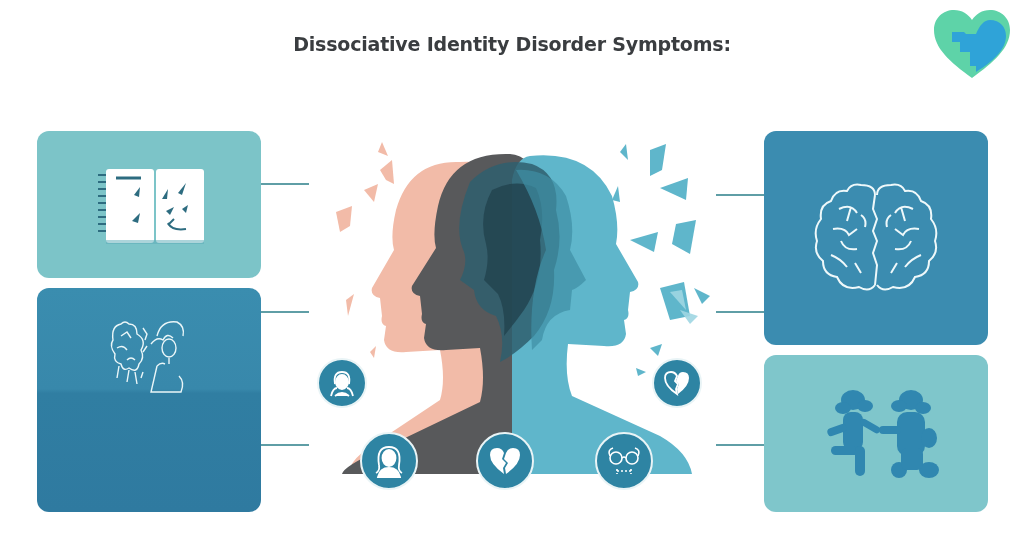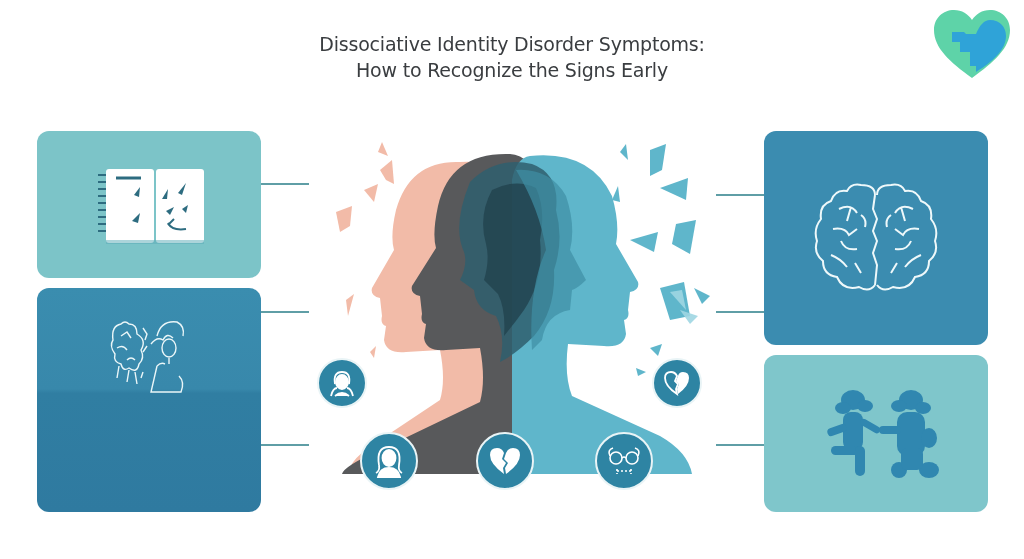--- a/index.html
+++ b/index.html
@@ -3,21 +3,21 @@
 <meta charset="utf-8">
 <style>
   html, body { margin: 0; padding: 0; }
   body {
     width: 1024px; height: 559px; position: relative; overflow: hidden;
     background: #ffffff;
     font-family: "DejaVu Sans", "Liberation Sans", sans-serif;
   }
   .title {
     position: absolute; left: 0; width: 1024px; top: 31px;
-    text-align: center; color: #3a3d40; font-weight: normal;
+    text-align: center; color: #3a3d40; font-weight: bold;
     font-size: 19px; line-height: 26px; letter-spacing: -0.2px;
   }
   .logo { position: absolute; left: 930px; top: 6px; width: 84px; height: 74px; }
   .panel {
     position: absolute; border-radius: 12px;
     display: flex; align-items: center; justify-content: center;
   }
   .panel svg { display: block; }
   .p-journal { left: 37px; top: 131px; width: 224px; height: 147px; background: #7cc4c8; }
   .p-faces   { left: 37px; top: 288px; width: 224px; height: 224px;
@@ -31,21 +31,20 @@
     position: absolute; border-radius: 50%; background: #2e84a3;
     border: 2px solid #e9f4f6; box-sizing: border-box;
     display: flex; align-items: center; justify-content: center;
   }
 </style>
 </head>
 <body>
 
 <div class="title">
   <div>Dissociative Identity Disorder Symptoms:</div>
-  <div>How to Recognize the Signs Early</div>
 </div>
 
 <div class="logo">
   <svg width="84" height="74" viewBox="0 0 84 74">
     <path d="M42 72 C20 56 4 42 4 24 C4 12 13 4 24 4 C32 4 38 8 42 14 C46 8 52 4 60 4 C71 4 80 12 80 24 C80 42 64 56 42 72 Z" fill="#5ed3a8"></path>
     <path d="M60 14 C70 14 76 21 76 30 C76 44 62 56 46 66 L46 60 L40 60 L40 46 L30 46 L30 36 L22 36 L22 26 L34 26 L36 28 L46 28 C50 19 54 14 60 14 Z" fill="#2fa3d8"></path>
     <path d="M24 28 L36 28 L36 38 L46 38 L46 50 L40 50 L40 62 L46 66" fill="none" stroke="#1f8fc4" stroke-width="0"></path>
   </svg>
 </div>
 

